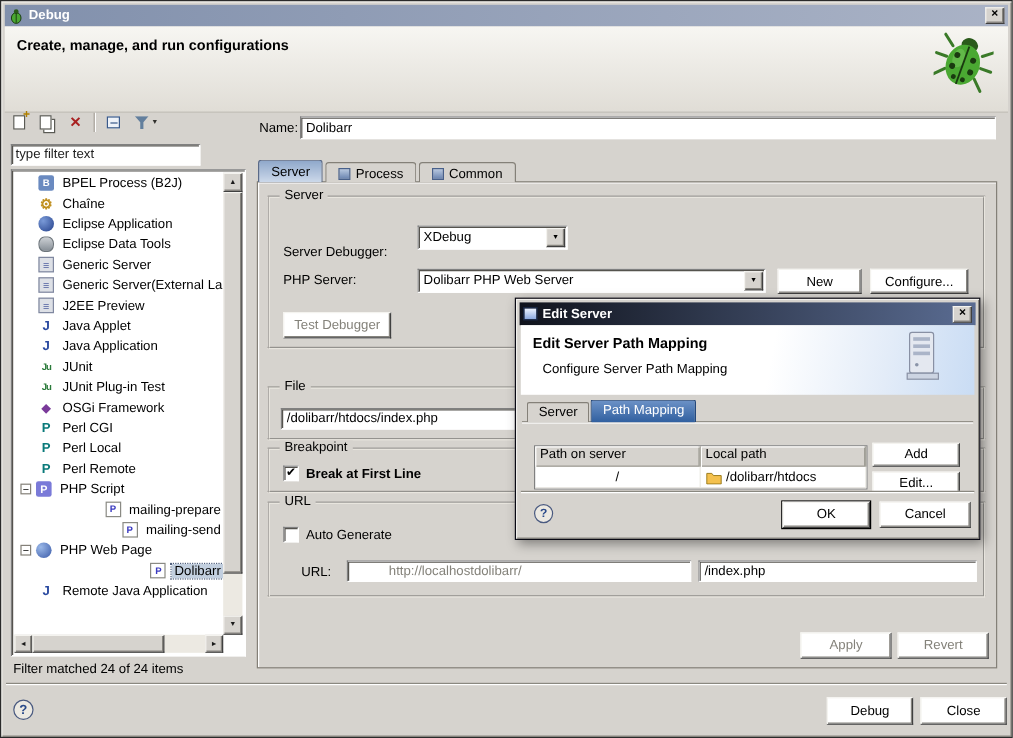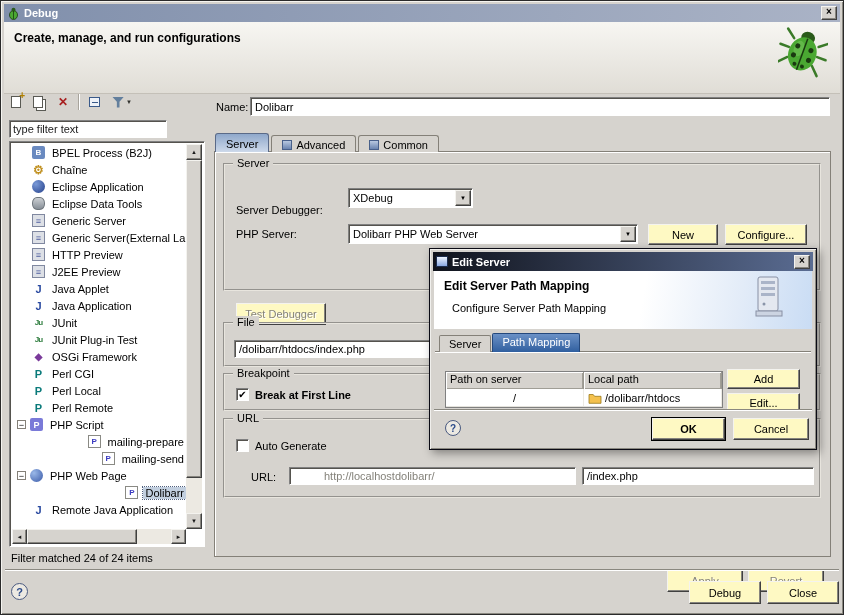--- a/index.html
+++ b/index.html
@@ -101,25 +101,25 @@
   .g-url{left:222px;top:417px;width:598px;height:80px;}
 
   .combo{position:absolute;background:#fff;border:1px solid;border-color:#808080 #fff #fff #808080;
     box-shadow:inset 1px 1px 0 #55534e;}
   .combo-txt{position:absolute;left:4px;top:3px;right:18px;overflow:hidden;white-space:nowrap;}
   .combo-btn{position:absolute;right:1px;top:1px;bottom:1px;width:16px;background:#d6d3ce;
     border:1px solid;border-color:#f4f3ef #404040 #404040 #f4f3ef;box-shadow:inset -1px -1px 0 #86847e;
     display:flex;align-items:center;justify-content:center;}
   .combo-btn::before{content:"▼";font-size:6px;}
 
-  .btn{position:absolute;background:#fef9c3;border:1px solid;border-color:#f4f3ef #404040 #404040 #f4f3ef;
+  .btn{position:absolute;background:#ffffff;border:1px solid;border-color:#f4f3ef #404040 #404040 #f4f3ef;
     box-shadow:inset -1px -1px 0 #86847e;font:11px "Liberation Sans",sans-serif;
     display:flex;align-items:center;justify-content:center;white-space:nowrap;}
-  .btn.disabled{color:#84827a;text-shadow:1px 1px 0 #fff;margin-top:43px;}
-  .btn.default{box-shadow:inset -1px -1px 0 #86847e,0 0 0 1px #000;font-weight:bold;}
+  .btn.disabled{color:#84827a;text-shadow:1px 1px 0 #fff;}
+  .btn.default{box-shadow:inset -1px -1px 0 #86847e,0 0 0 1px #000;}
 
   .cb{position:absolute;width:13px;height:13px;background:#fff;border:1px solid;
     border-color:#808080 #fff #fff #808080;box-shadow:inset 1px 1px 0 #55534e;
     display:flex;align-items:center;justify-content:center;}
   .cb.checked::before{content:"✔";font-size:10px;margin-top:-1px;}
 
   .field{position:absolute;padding:1px 4px;font:11px "Liberation Sans",sans-serif;}
   .gray-text{color:#84827a;padding-left:34px;}
   .bold{font-weight:bold;}
 
@@ -247,24 +247,20 @@
       <div class="trow">
           <span class="ticon i-server"></span>
           <span class="tlabel">Generic Server</span>
         </div>
       <div class="trow">
           <span class="ticon i-server"></span>
           <span class="tlabel">Generic Server(External La</span>
         </div>
       <div class="trow">
           <span class="ticon i-server"></span>
-          <span class="tlabel">HTTP Preview</span>
-        </div>
-      <div class="trow">
-          <span class="ticon i-server"></span>
           <span class="tlabel">J2EE Preview</span>
         </div>
       <div class="trow">
           <span class="ticon i-java"></span>
           <span class="tlabel">Java Applet</span>
         </div>
       <div class="trow">
           <span class="ticon i-java"></span>
           <span class="tlabel">Java Application</span>
         </div>
@@ -334,21 +330,21 @@
 
   <span class="lbl name-lbl">Name:</span>
   <input class="name-input sunken" value="Dolibarr" style="">
 
   <div class="tabs">
     <div class="tab sel">
         <span>Server</span>
       </div>
     <div class="tab">
         <span class="tabic"></span>
-        <span>Advanced</span>
+        <span>Process</span>
       </div>
     <div class="tab">
         <span class="tabic"></span>
         <span>Common</span>
       </div>
   </div>
   <div class="tabpanel"></div>
 
   <div class="group g-server">
     <span class="glegend">Server</span>

